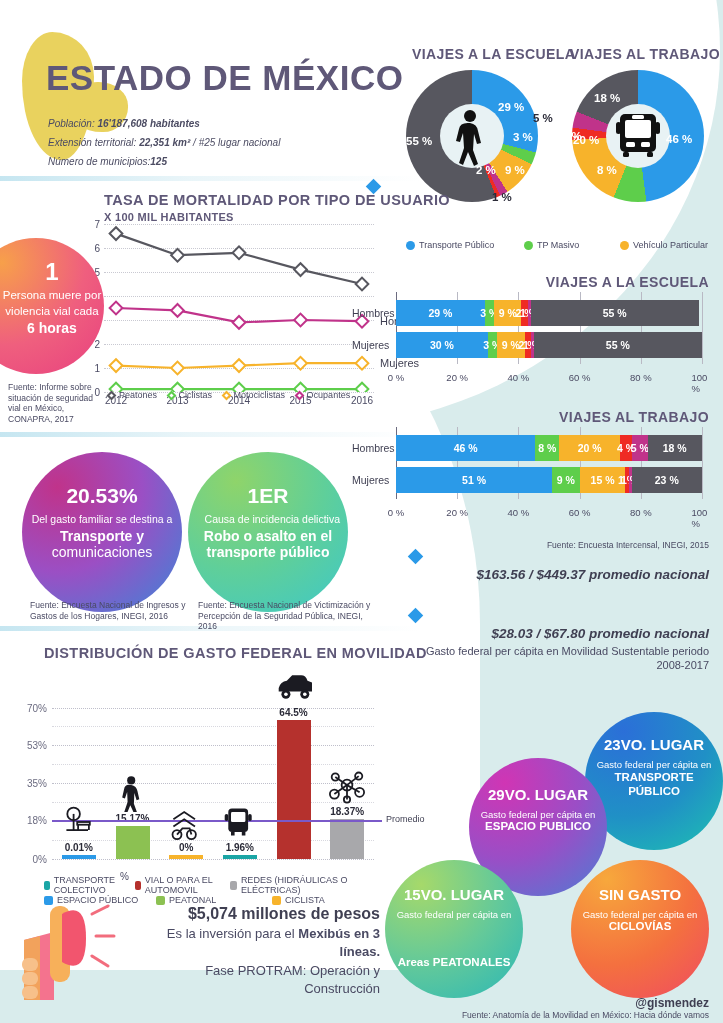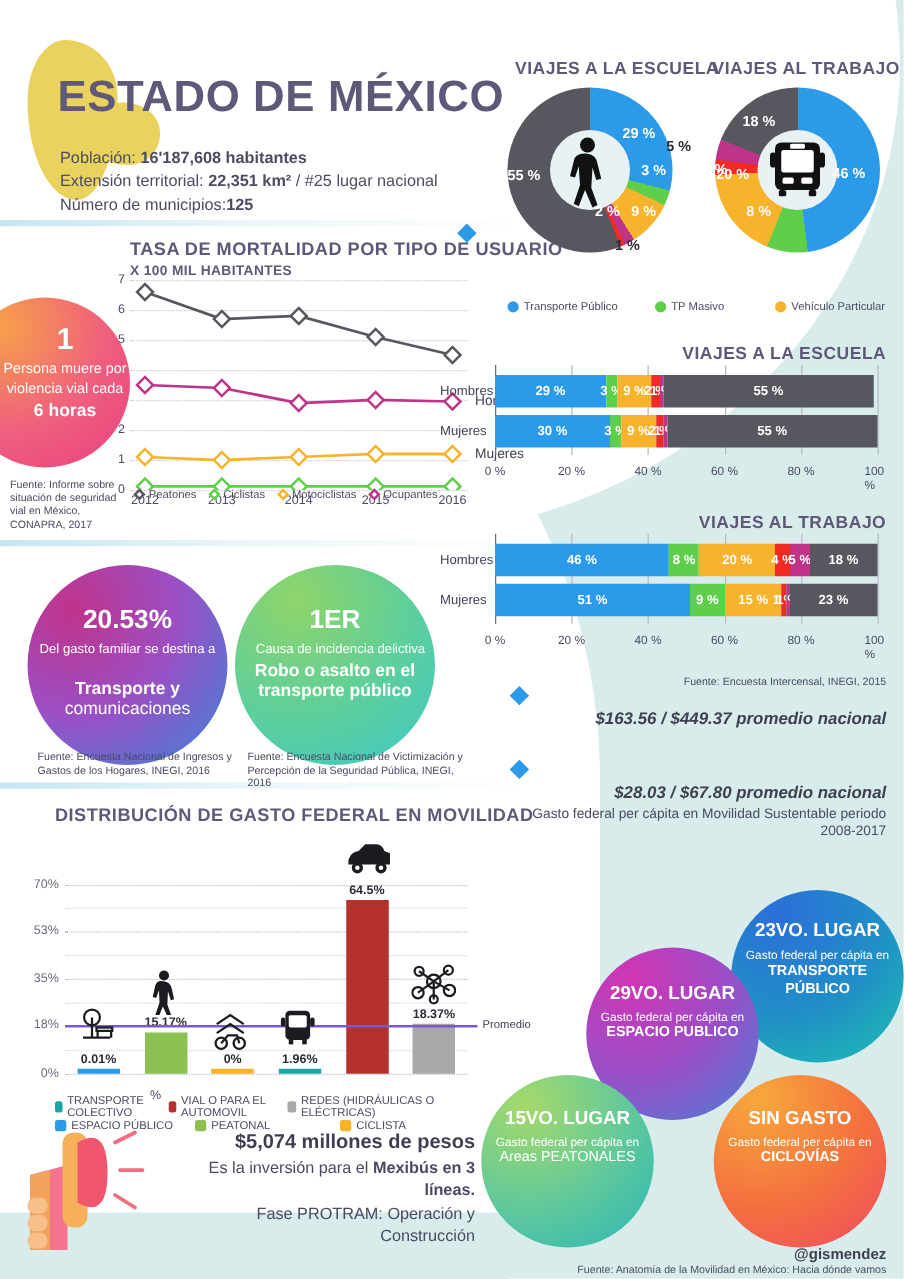--- a/index.html
+++ b/index.html
@@ -47,21 +47,21 @@
     background:#e9d25e; border-radius:50% 50% 42% 58% / 52% 48% 50% 50%;
   }
   .kicker{
     position:absolute; left:48px; top:44px; font-size:13.5px; font-weight:bold;
     letter-spacing:.9px; color:#5a5a72;
   }
   .bigtitle{
     position:absolute; left:46px; top:58px; font-size:35px; font-weight:bold;
     letter-spacing:.5px; color:#5f5878;
   }
-  .meta{ position:absolute; left:48px; font-size:13px; color:#4c4c63; }
+  .meta{ position:absolute; left:48px; font-size:10px; color:#4c4c63;font-style:italic; }
   .meta b{ font-weight:bold; }
   .m1{ top:118px; } .m2{ top:137px; } .m3{ top:156px; }
 
   
   .sect-title{
     position:absolute; font-size:14px; font-weight:bold; color:#5f5878;
     letter-spacing:.4px;
   }
   .sect-sub{ position:absolute; font-size:11px; font-weight:bold; color:#5f5878; letter-spacing:.3px;}
 
@@ -362,21 +362,21 @@
         <div class="sb-seg" style="width: 23%; background: rgb(87, 87, 95);">23 %</div>
       </div>
     </div>
   <div class="src" style="right:14px; top:540px; text-align:right;">Fuente: Encuesta Intercensal, INEGI, 2015</div>
 
   <div class="circ" style="left:22px; top:452px; width:160px; height:160px;
        background:radial-gradient(circle at 22% 22%, #c0338a 0%, #9b4fc4 48%, #3a86d8 100%);">
     <div style="position:absolute; left:8px; top:32px; width:144px;">
       <div style="font-size:21px; font-weight:bold;">20.53%</div>
       <div style="font-size:10.5px; margin-top:5px;">Del gasto familiar  se destina a</div>
-      <div style="font-size:14px; font-weight:bold; margin-top:17px;">Transporte y</div>
+      <div style="font-size:14px; font-weight:bold; margin-top:3px;">Transporte y</div>
       <div style="font-size:14px; font-weight:normal;">comunicaciones</div>
     </div>
   </div>
   <div class="src" style="left:30px; top:600px; width:160px;">Fuente: Encuesta Nacional de Ingresos y Gastos de los Hogares, INEGI, 2016</div>
 
   <div class="circ" style="left:188px; top:452px; width:160px; height:160px;
        background:radial-gradient(circle at 30% 18%, #8fd46a 0%, #5fcf9a 52%, #3ec8c8 100%);">
     <div style="position:absolute; left:8px; top:32px; width:144px;">
       <div style="font-size:21px; font-weight:bold;">1ER</div>
       <div style="font-size:10.5px; margin-top:5px;text-align:right;">Causa de incidencia delictiva</div>
@@ -532,21 +532,21 @@
       <div style="font-size:9.5px; margin-top:6px;">Gasto federal per cápita en</div>
       <div style="font-size:11.5px; font-weight:bold;">ESPACIO PUBLICO</div>
     </div>
   </div>
 
   <div class="circ" style="left:385px; top:860px; width:138px; height:138px;
        background:radial-gradient(circle at 26% 18%, #a6d96a 0%, #63c99a 52%, #2ab7b7 100%);">
     <div style="position:absolute; left:2px; top:26px; width:134px;">
       <div style="font-size:15px; font-weight:bold;">15VO. LUGAR</div>
       <div style="font-size:9.5px; margin-top:6px;">Gasto federal per cápita en</div>
-      <div style="font-size:11.5px; font-weight:normal;">Areas PEATONALES</div>
+      <div style="font-size:11.5px; font-weight:bold;margin-top:36px;">Areas PEATONALES</div>
     </div>
   </div>
 
   <div class="circ" style="left:571px; top:860px; width:138px; height:138px;
        background:radial-gradient(circle at 26% 14%, #f7a83c 0%, #f4703f 55%, #ef4a63 100%);">
     <div style="position:absolute; left:2px; top:26px; width:134px;">
       <div style="font-size:15px; font-weight:bold;">SIN GASTO</div>
       <div style="font-size:9.5px; margin-top:6px;">Gasto federal per cápita en</div>
       <div style="font-size:11.5px; font-weight:bold;">CICLOVÍAS</div>
     </div>

